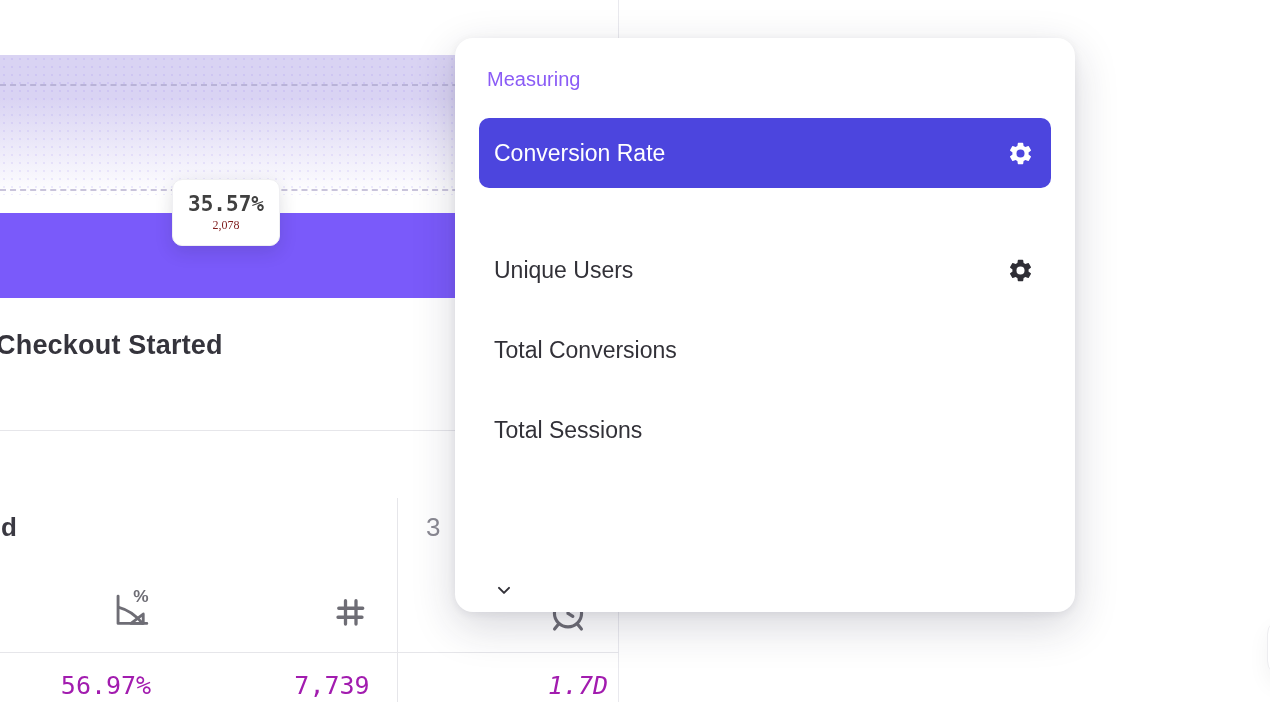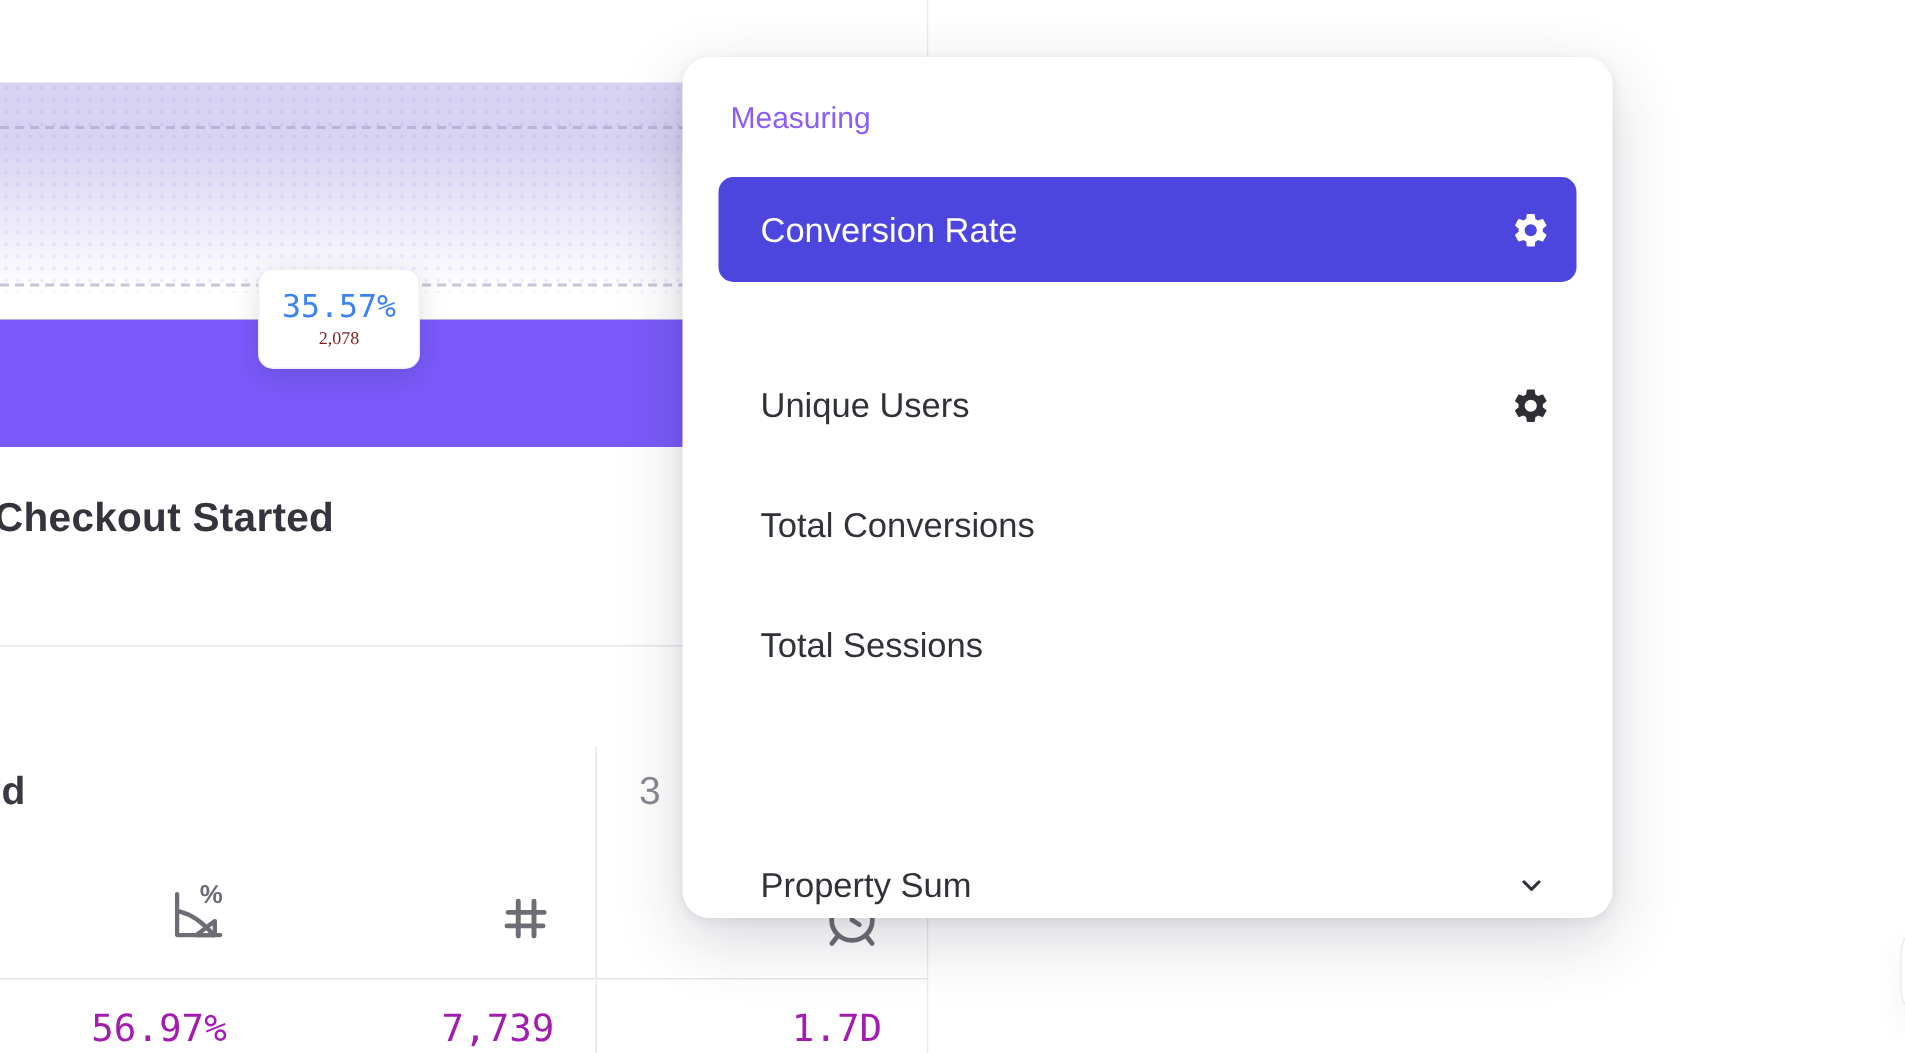--- a/index.html
+++ b/index.html
@@ -23,21 +23,21 @@
   .dash-1 { top:84px; }
   .dash-2 { top:189px; border-top-color:#c9c4db; }
   .funnel-bar { left:0; top:213px; width:619px; height:85px; background:#7a5afa; }
 
   .tooltip {
     left:172px; top:179px; width:108px; height:67px; background:#fff;
     border:1px solid #efeff2; border-radius:10px; z-index:5;
     box-shadow:0 6px 18px rgba(30,30,50,0.14);
     display:flex; flex-direction:column; align-items:center; justify-content:center; gap:2px;
   }
-  .tooltip .rate { font-family:"DejaVu Sans Mono", monospace; font-size:21px; color:#3b82f6; }
+  .tooltip .rate { font-family:"DejaVu Sans Mono", monospace; font-size:21px; color:#404040;font-weight:bold; }
   .tooltip .count { font-family:Liberation Serif, serif; font-size:12px; color:#7f1d1d; }
 
   .step-heading { left:-4px; top:330px; font-size:27px; font-weight:600; color:#35343c; letter-spacing:0.2px; white-space:nowrap; }
 
   .h-div { left:0; width:619px; height:0; border-top:1px solid #e6e6ea; }
   .div-top { top:430px; }
   .div-values { top:652px; }
   .v-div { top:498px; width:0; height:204px; border-left:1px solid #e6e6ea; }
   .v-div-1 { left:397px; }
 
@@ -48,37 +48,37 @@
   .icon-conv { left:108px; top:586px; width:46px; height:46px; }
   .icon-hash { left:332px; top:594px; width:36px; height:36px; }
   .icon-clock { left:548px; top:594px; width:40px; height:40px; }
 
   .cell-value {
     font-family:"DejaVu Sans Mono", monospace; font-size:25px; color:#a21caf;
     top:671px; text-align:center; white-space:nowrap;
   }
   .val-1 { left:46px; width:120px; }
   .val-2 { left:276px; width:112px; }
-  .val-3 { left:512px; width:92px; }
+  .val-3 { left:532px; width:92px;font-style:italic; }
 
   
   .right-panel { left:619px; top:0; width:651px; height:702px; background:#fff; z-index:1; }
 
   .footer-card { left:648px; top:618px; width:592px; height:59px; background:#fff; border:1px solid #ededf0; border-radius:16px; box-shadow:0 10px 22px rgba(20,20,40,0.05); }
 
   
   .popover {
     left:455px; top:38px; width:620px; height:574px; background:#fff;
     border-radius:18px; z-index:10;
     box-shadow:0 14px 44px rgba(35,35,60,0.18), 0 2px 8px rgba(35,35,60,0.08);
   }
   .popover-header { position:absolute; left:32px; top:30px; font-size:20px; color:#8b5cf6; }
   .menu-row {
     position:absolute; left:24px; width:572px; height:70px; border-radius:10px;
-    display:flex; align-items:center; padding:0 16px 0 28px;
+    display:flex; align-items:center; padding:0 16px 0 15px;
     font-size:23px; font-weight:500; color:#323138; cursor:pointer;
   }
   .menu-row .label { flex:1 1 auto; }
   .menu-row.selected { background:#4c45de; color:#ffffff; }
   .row-0 { top:80px; }
   .row-1 { top:197px; }
   .row-2 { top:277px; }
   .row-3 { top:357px; }
   .row-4 { top:437px; }
   .row-5 { top:517px; }
@@ -169,20 +169,19 @@
   <div class="menu-row row-3">
     <span class="label">Total Sessions</span>
   </div>
 
   <div class="menu-row row-2">
     <span class="label">Total Conversions</span>
   </div>
 
 
   <div class="menu-row row-5">
-    <span class="label">Property Sum</span>
     <span class="chev">
       <svg viewBox="0 0 24 24">
           <path d="M6 9.5l6 6 6-6" fill="none" stroke="currentColor" stroke-width="2.4" stroke-linecap="round" stroke-linejoin="round"></path>
         </svg>
     </span>
   </div>
 </div>
 
 </body></html>

